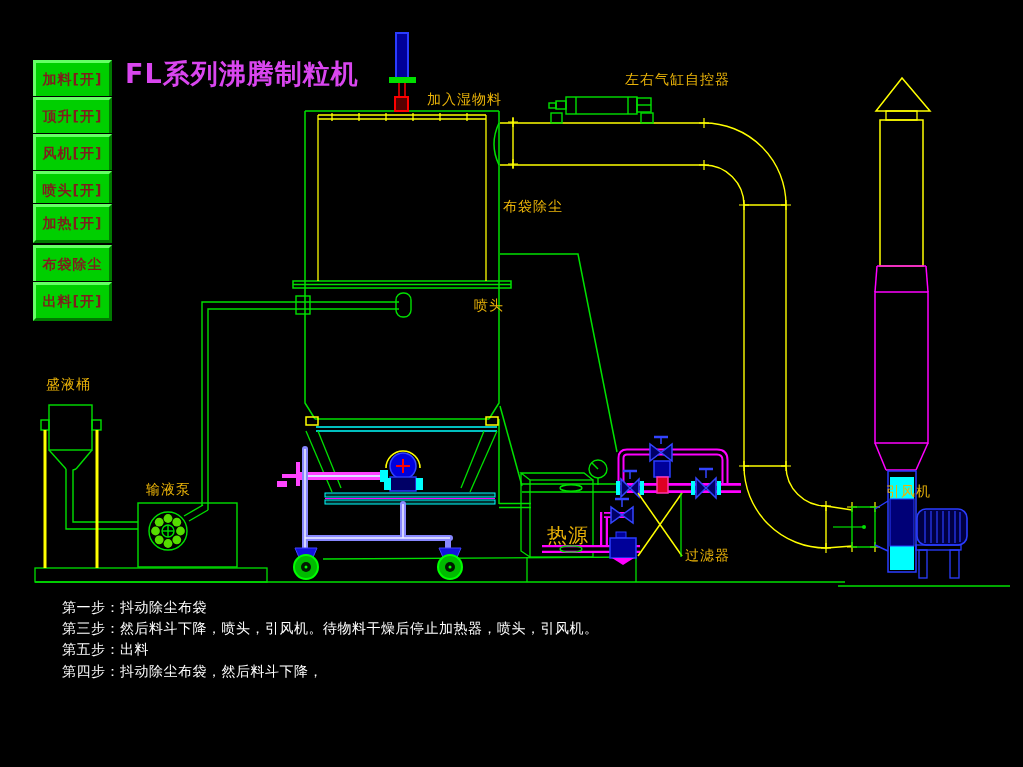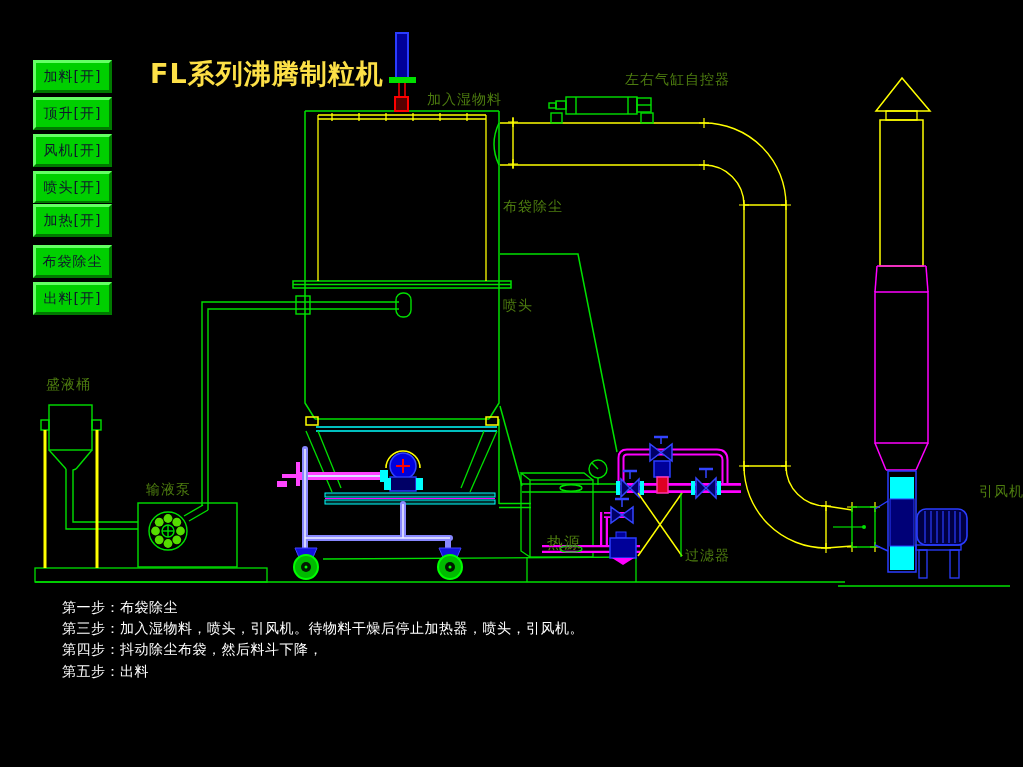--- a/index.html
+++ b/index.html
@@ -1,28 +1,28 @@
 <!DOCTYPE html>
 <html><head>
 <meta charset="utf-8">
 <style>
   html,body{margin:0;padding:0;background:#000;}
   #screen{position:relative;width:1023px;height:767px;background:#000;overflow:hidden;
           font-family:"DejaVu Sans",sans-serif;}
   #screen svg{position:absolute;left:0;top:0;}
-  .lbl{position:absolute;color:#4d7c0f;font-size:14px;letter-spacing:1px;white-space:nowrap;}
-  .title{position:absolute;left:150px;top:56px;color:#fde047;font-size:27px;font-weight:bold;
+  .lbl{position:absolute;color:#eab308;font-size:14px;letter-spacing:1px;white-space:nowrap;}
+  .title{position:absolute;left:125px;top:56px;color:#d946ef;font-size:27px;font-weight:bold;
          letter-spacing:1px;white-space:nowrap;}
-  .btn{position:absolute;left:33px;width:79px;height:33px;box-sizing:border-box;
+  .btn{position:absolute;left:33px;width:79px;height:39px;box-sizing:border-box;
        background:#00cf00;
        border-top:3px solid #66ff66;border-left:3px solid #66ff66;
        border-bottom:3px solid #007a00;border-right:3px solid #007a00;
        outline:1px solid #000;
        display:flex;align-items:center;justify-content:center;
-       color:#0f172a;font-size:14px;font-weight:normal;letter-spacing:1px;cursor:pointer;}
+       color:#7f1d1d;font-size:14px;font-weight:bold;letter-spacing:1px;cursor:pointer;}
   .steps{position:absolute;left:62px;top:597px;color:#fff;font-size:14px;
          line-height:21.2px;letter-spacing:0.5px;white-space:nowrap;}
 </style>
 </head>
 <body>
 
 <div id="screen">
 
 <svg width="1023" height="767" viewBox="0 0 1023 767">
 
@@ -298,27 +298,27 @@
   <div class="btn" style="top:97px">顶升[开]</div>
   <div class="btn" style="top:134px">风机[开]</div>
   <div class="btn" style="top:171px">喷头[开]</div>
   <div class="btn" style="top:204px">加热[开]</div>
   <div class="btn" style="top:245px">布袋除尘</div>
   <div class="btn" style="top:282px">出料[开]</div>
 
   <div class="lbl" style="left:427px;top:91px">加入湿物料</div>
   <div class="lbl" style="left:625px;top:71px">左右气缸自控器</div>
   <div class="lbl" style="left:503px;top:198px">布袋除尘</div>
-  <div class="lbl" style="left:503px;top:297px">喷头</div>
+  <div class="lbl" style="left:474px;top:297px">喷头</div>
   <div class="lbl" style="left:46px;top:376px">盛液桶</div>
   <div class="lbl" style="left:146px;top:481px">输液泵</div>
-  <div class="lbl" style="left:547px;top:533px;font-size:16px">热源</div>
+  <div class="lbl" style="left:547px;top:522px;font-size:20px">热源</div>
   <div class="lbl" style="left:685px;top:547px">过滤器</div>
-  <div class="lbl" style="left:979px;top:483px">引风机</div>
+  <div class="lbl" style="left:886px;top:483px">引风机</div>
 
   <div class="steps">
-    <div>第一步：布袋除尘</div>
-    <div>第三步：加入湿物料，喷头，引风机。待物料干燥后停止加热器，喷头，引风机。</div>
+    <div>第一步：抖动除尘布袋</div>
+    <div>第三步：然后料斗下降，喷头，引风机。待物料干燥后停止加热器，喷头，引风机。</div>
+    <div>第五步：出料</div>
     <div>第四步：抖动除尘布袋，然后料斗下降，</div>
-    <div>第五步：出料</div>
   </div>
 
 </div>
 
 </body></html>

